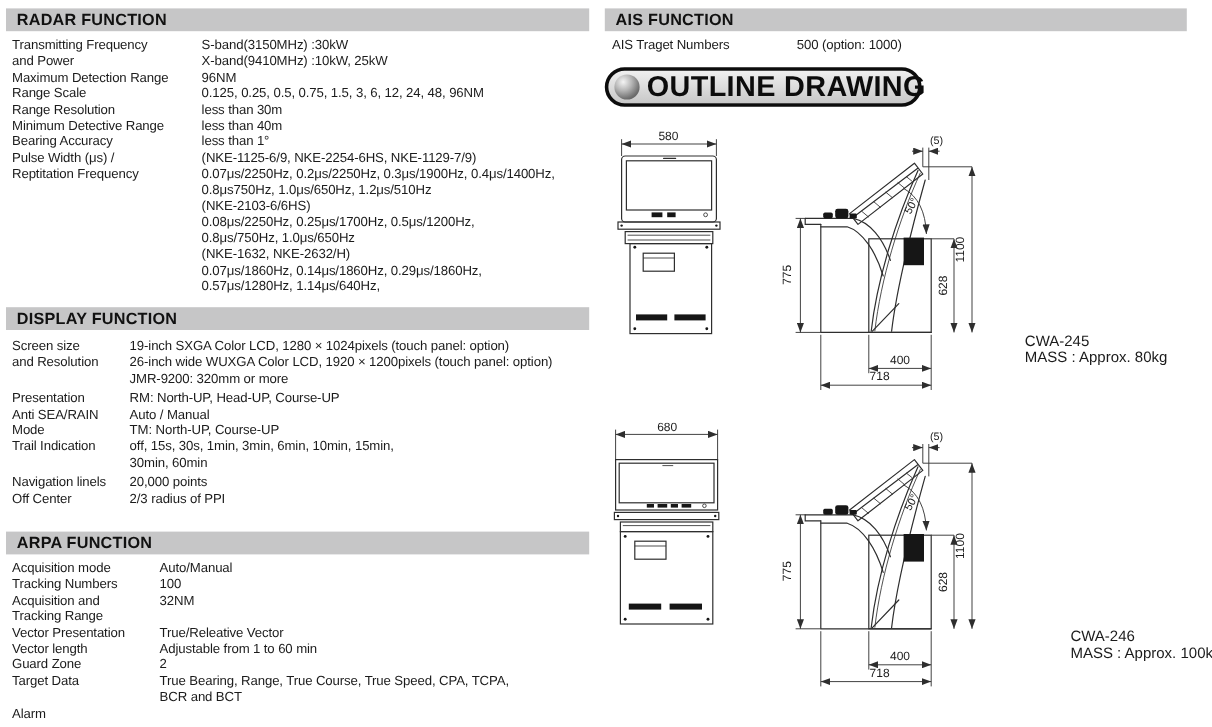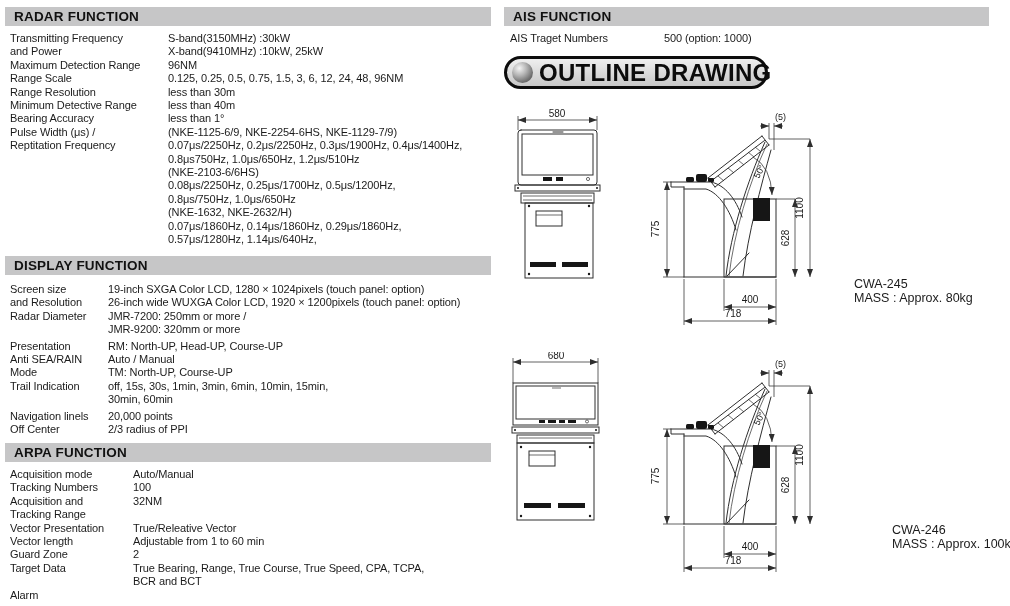--- a/index.html
+++ b/index.html
@@ -116,24 +116,20 @@
   <div class="sec sec-display display">
     <div class="hdr"><span>DISPLAY FUNCTION</span></div>
     <div class="rows">
       <div class="row">
           <span class="lbl">Screen size</span>
           <span class="val">19-inch SXGA Color LCD, 1280 × 1024pixels (touch panel: option)</span>
         </div>
       <div class="row">
           <span class="lbl">and Resolution</span>
           <span class="val">26-inch wide WUXGA Color LCD, 1920 × 1200pixels (touch panel: option)</span>
-        </div>
-      <div class="row">
-          <span class="lbl">Radar Diameter</span>
-          <span class="val">JMR-7200: 250mm or more /</span>
         </div>
       <div class="row">
           <span class="lbl"></span>
           <span class="val">JMR-9200: 320mm or more</span>
         </div>
       <div class="row gap">
           <span class="lbl">Presentation</span>
           <span class="val">RM: North-UP, Head-UP, Course-UP</span>
         </div>
       <div class="row">

